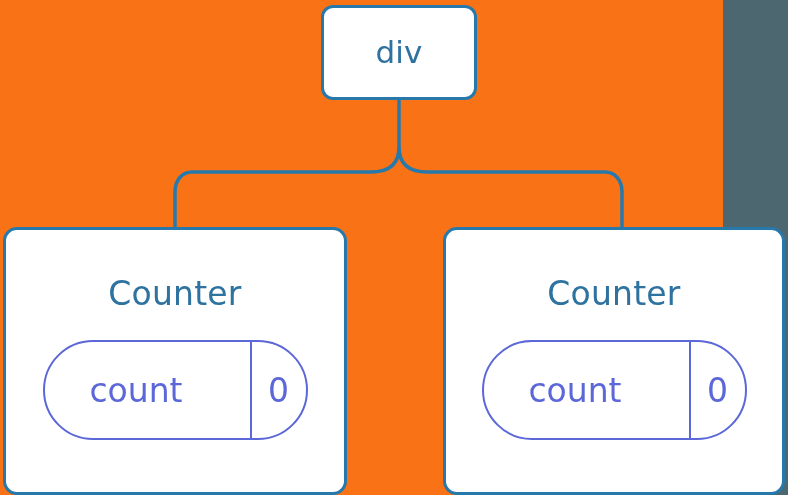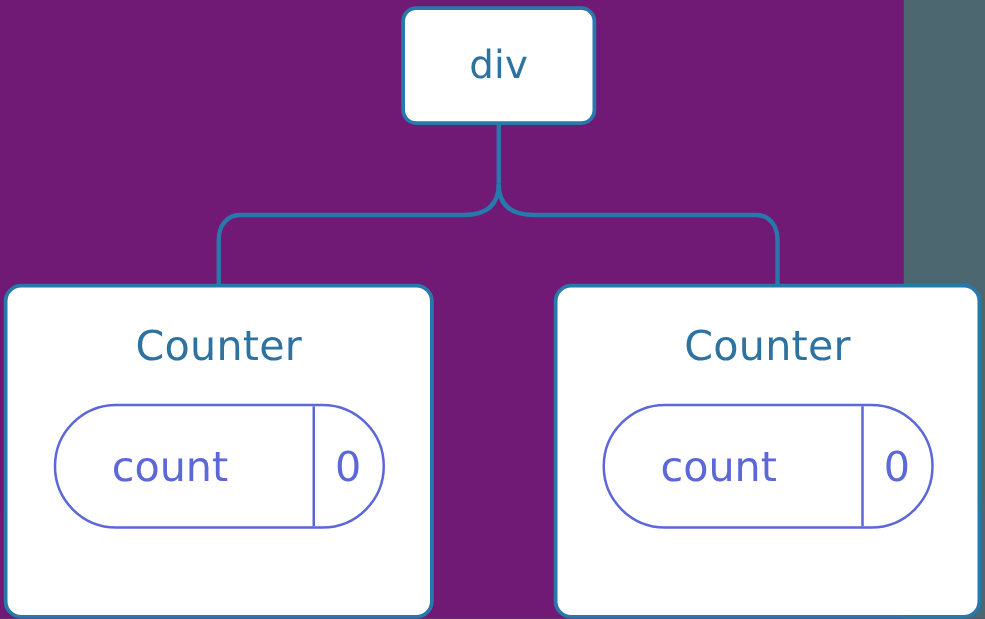--- a/index.html
+++ b/index.html
@@ -10,21 +10,21 @@
     width: 788px;
     height: 495px;
     background: #4c6770;
     font-family: "DejaVu Sans", sans-serif;
     overflow: hidden;
   }
   #stage {
     position: relative;
     width: 723px;
     height: 495px;
-    background: #701a75;
+    background: #f97316;
   }
 
   
   #connectors {
     position: absolute;
     left: 0;
     top: 0;
     width: 788px;
     height: 495px;
   }
@@ -61,21 +61,21 @@
     color: #2e72a0;
     letter-spacing: 0.2px;
     line-height: 1;
   }
 
   
   .node-counter {
     top: 227px;
     height: 268px;
     border-radius: 14px;
-    padding-top: 30px;
+    padding-top: 47px;
   }
   #node-counter-0 {
     left: 3px;
     width: 344px;
   }
   #node-counter-1 {
     left: 443px;
     width: 342px;
   }
   .node-counter .node-title {

